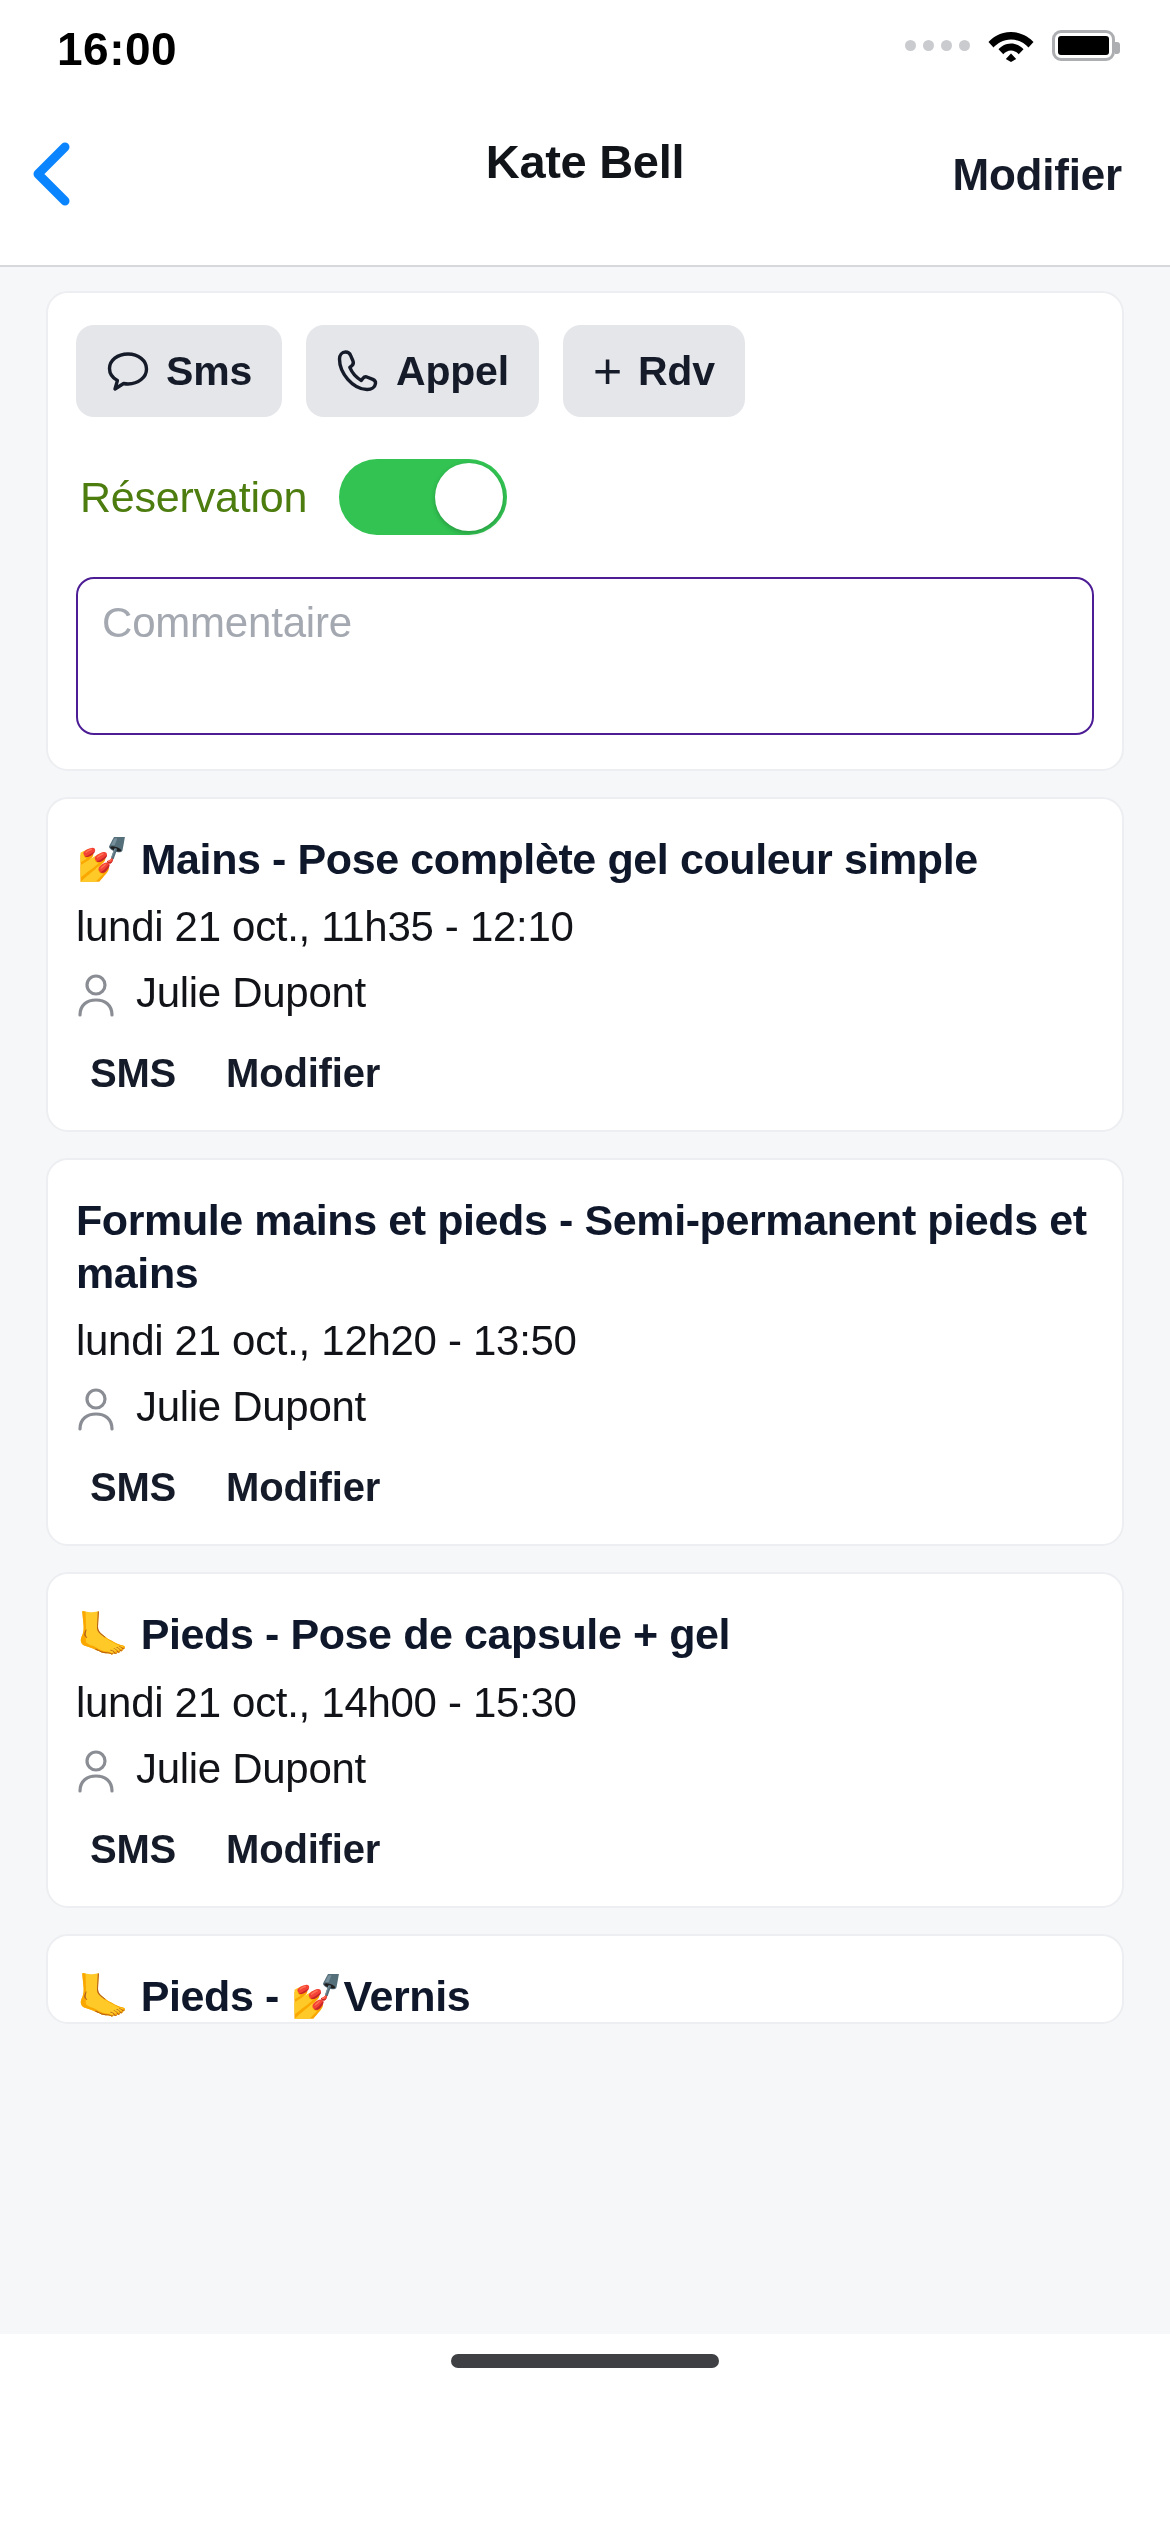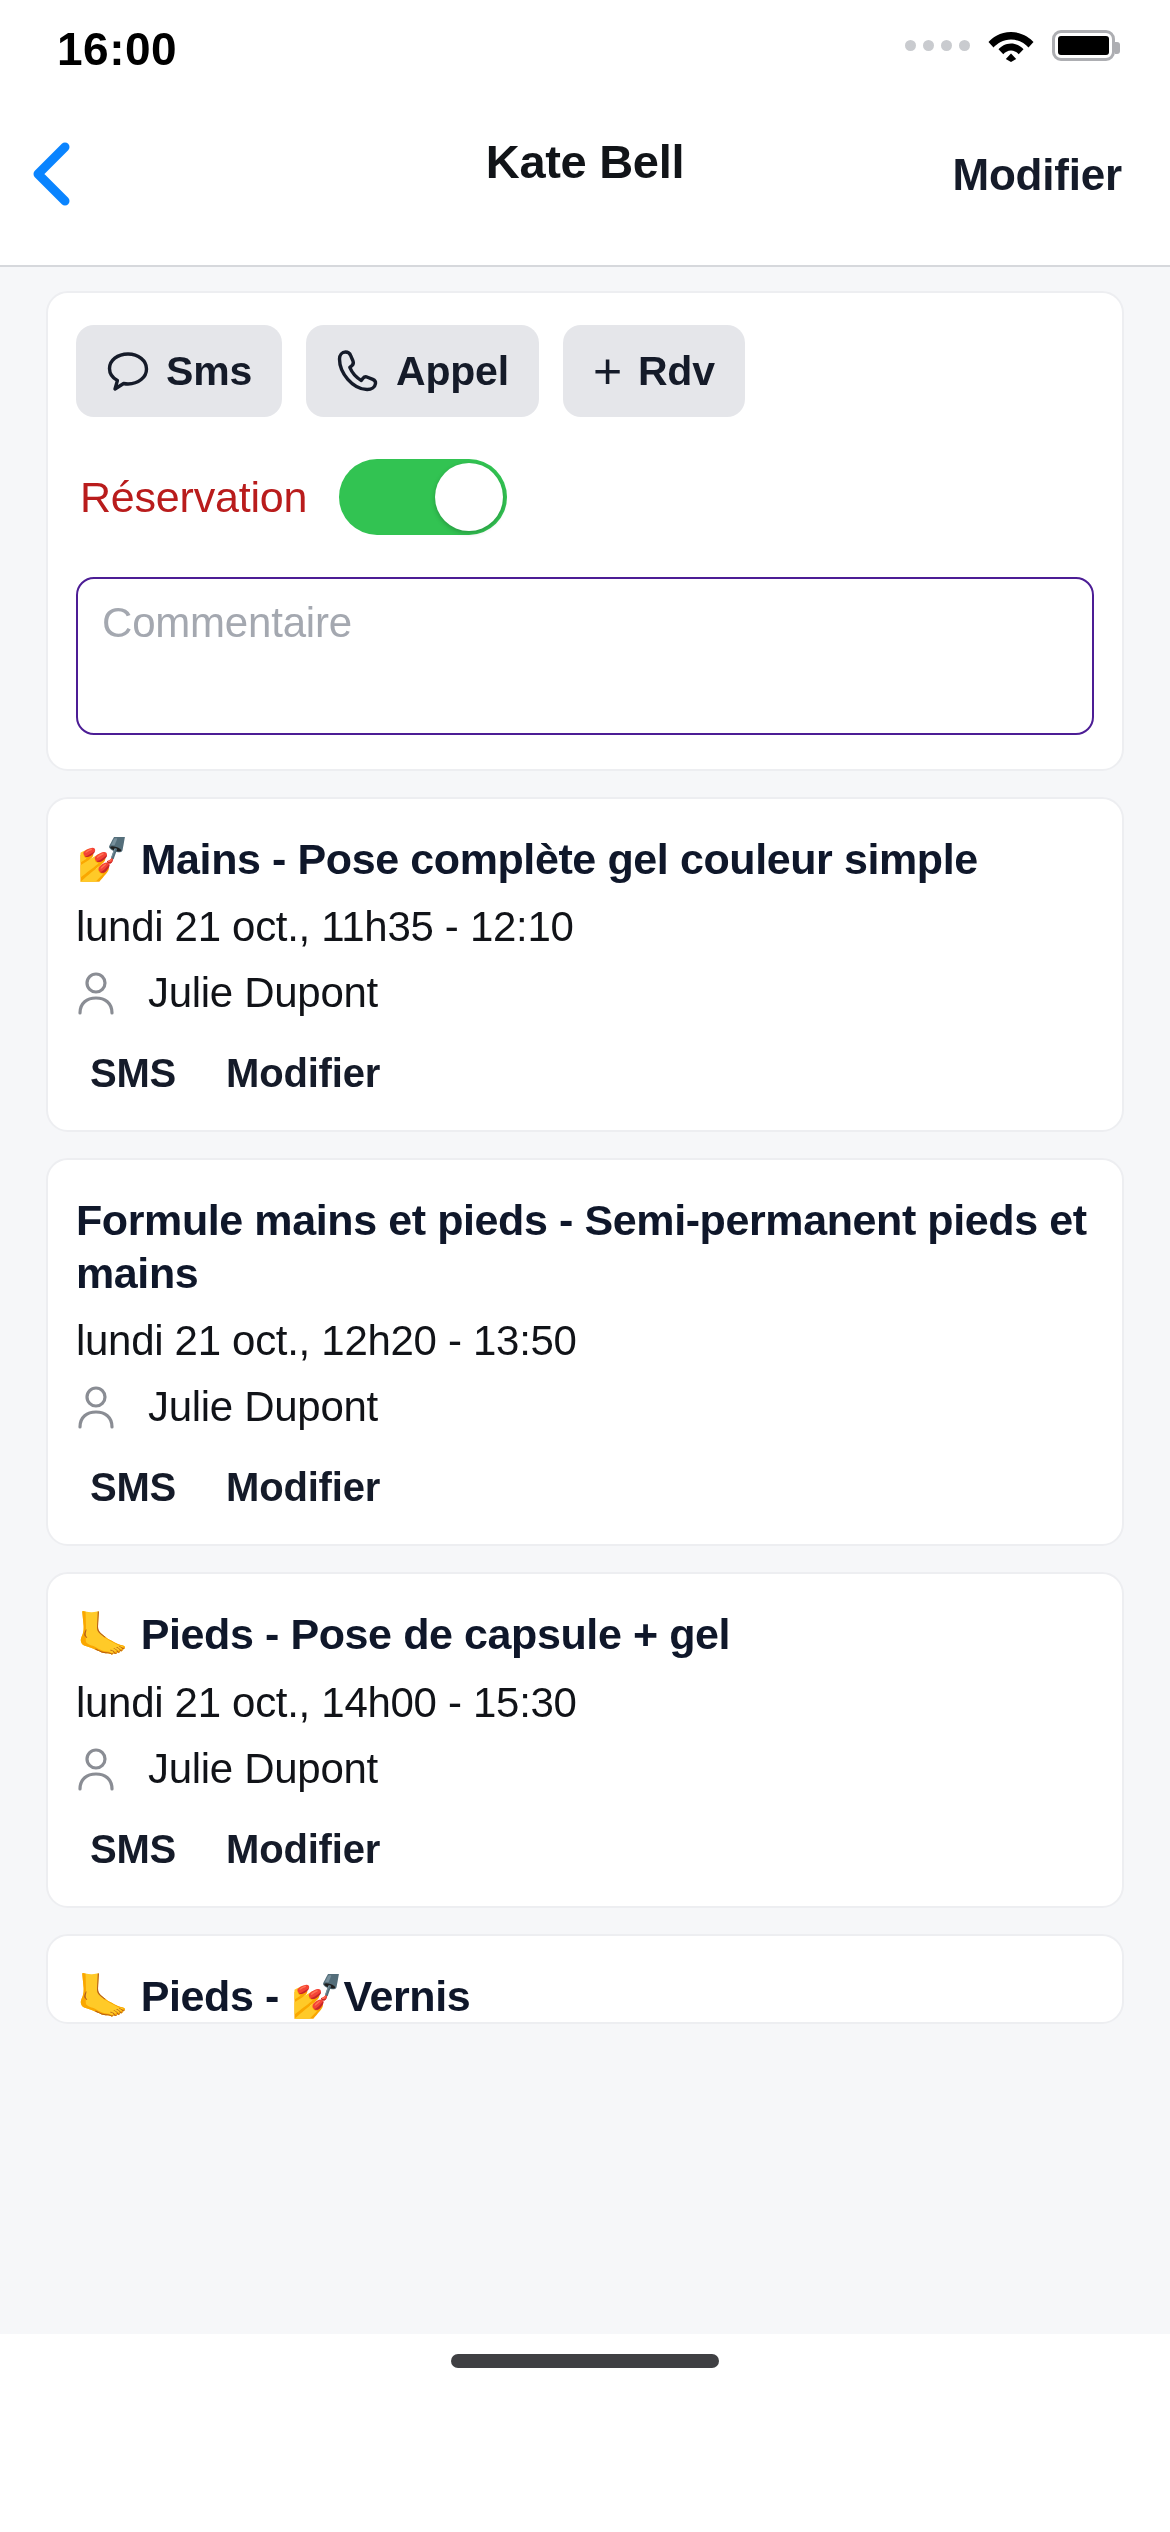--- a/index.html
+++ b/index.html
@@ -134,21 +134,21 @@
 
   .toggle-row {
     display: flex;
     align-items: center;
     gap: 32px;
     margin-top: 42px;
     padding-left: 4px;
   }
   .toggle-label {
     font-size: 43px;
-    color: #b91c1c;
+    color: #4d7c0f;
     letter-spacing: -0.2px;
   }
   .switch {
     width: 168px; height: 76px;
     background: #32c352;
     border-radius: 38px;
     position: relative;
     flex: 0 0 auto;
   }
   .switch i {
@@ -184,22 +184,22 @@
   }
   .appt-date {
     margin-top: 18px;
     font-size: 42px;
     color: #111318;
     letter-spacing: -0.3px;
   }
   .appt-person {
     margin-top: 18px;
     display: flex;
-    align-items: center;
-    gap: 32px;
+    align-items: flex-end;
+    gap: 20px;
   }
   .appt-person span.nm {
     font-size: 42px;
     color: #111318;
     letter-spacing: -0.3px;
   }
   .person-icon { width: 40px; height: 44px; display: block; }
   .appt-actions {
     margin-top: 34px;
     display: flex;

